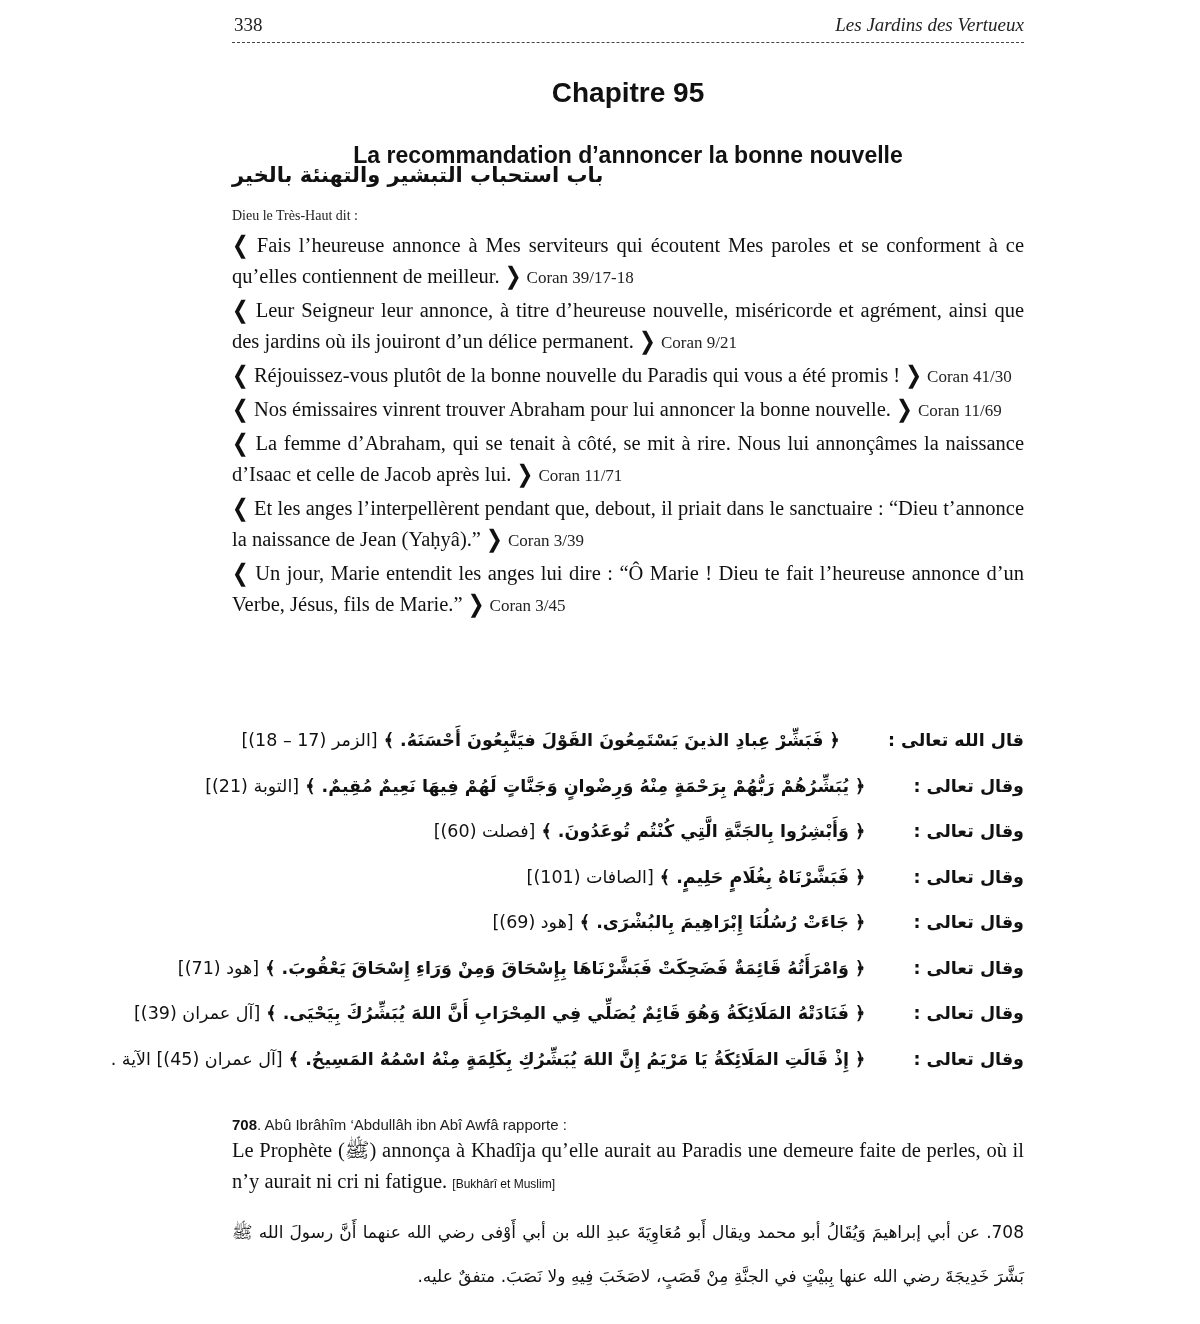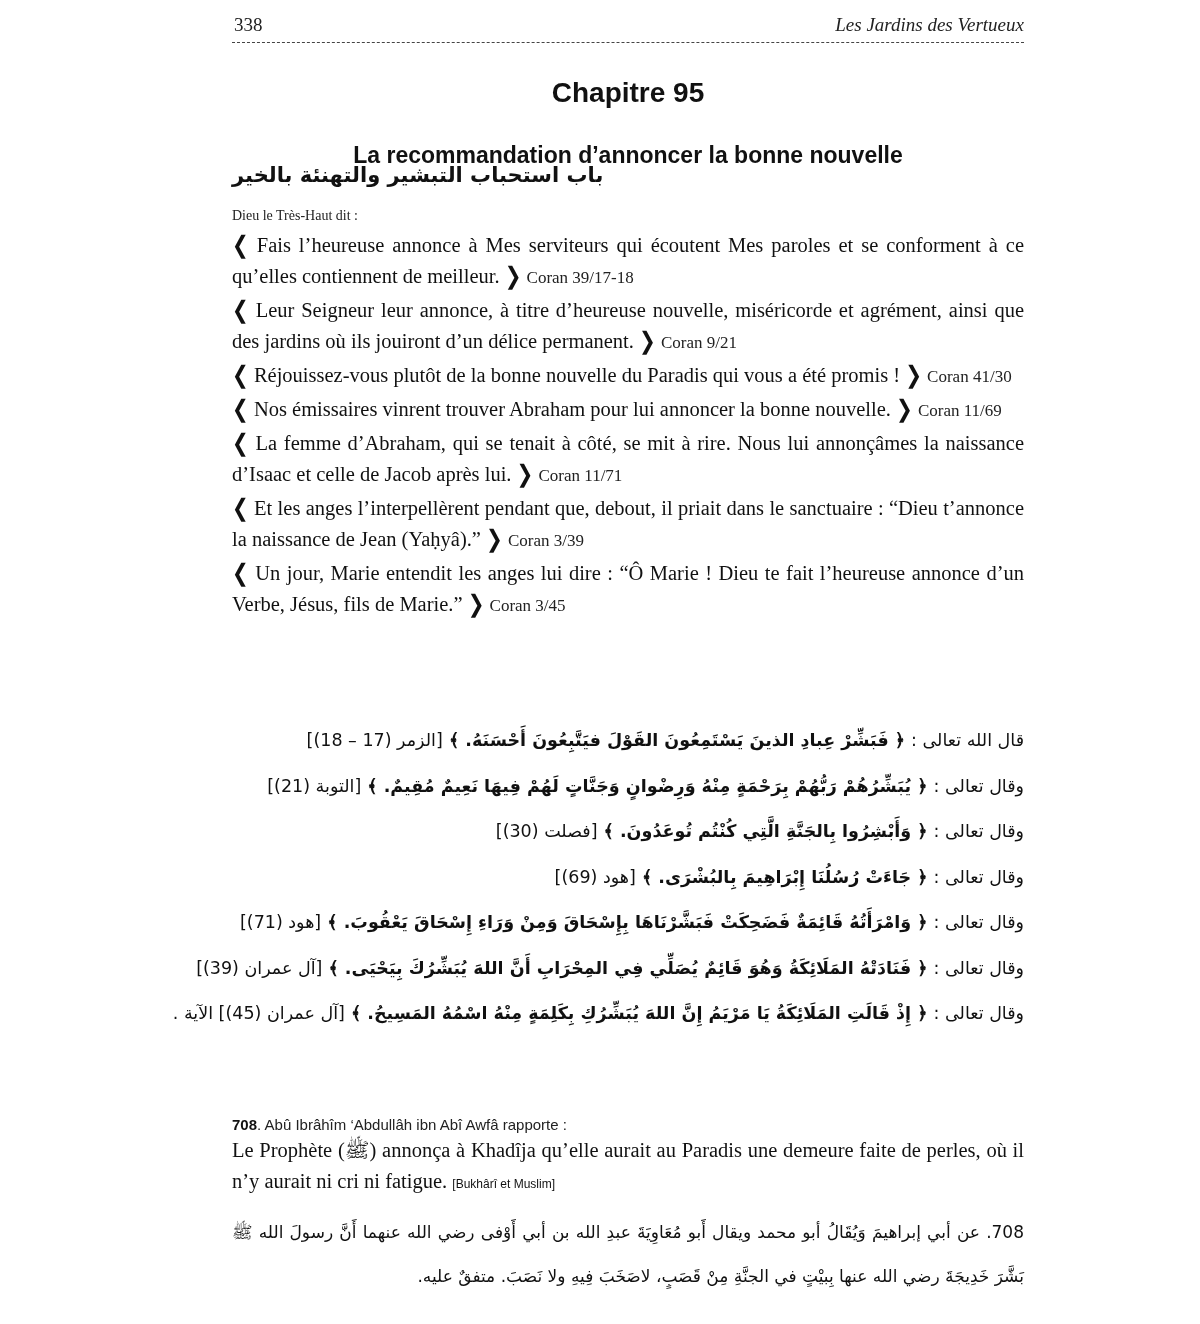--- a/index.html
+++ b/index.html
@@ -24,21 +24,21 @@
 
   .verses { position: absolute; left: 0; top: 230px; width: 792px; }
   .verse { font-family: "Liberation Serif", serif; font-size: 20.5px; line-height: 31px;
     text-align: justify; margin-bottom: 2px; color: #111; }
   .verse .orn { font-size: 20px; display: inline-block; transform: scaleY(1.2); }
   .verse .ref { font-size: 17px; color: #222; }
 
   .arabic-verses { position: absolute; left: 0; top: 718px; width: 792px; direction: rtl; }
   .ar-verse { font-family: "DejaVu Sans", sans-serif; font-size: 17.5px; line-height: 45.5px;
     font-weight: bold; text-align: right; padding-right: 0; white-space: nowrap; color: #111; }
-  .ar-verse .ar-lead { font-weight: normal; }
+  .ar-verse .ar-lead { font-weight: bold; margin-left: 42px; }
   .ar-verse .ar-ref { font-weight: normal; }
 
   .hadith { position: absolute; left: 0; top: 1116px; width: 792px; }
   .hadith-head { font-family: "Liberation Sans", sans-serif; font-size: 15px; color: #222; }
   .hadith-head .hnum { font-weight: bold; font-size: 15px; color: #111; }
   .hadith-text { font-family: "Liberation Serif", serif; font-size: 20.5px; line-height: 31px;
     text-align: justify; color: #111; margin-top: 2px; }
   .hadith-text .src { font-family: "Liberation Sans", sans-serif; font-size: 12px; }
   .hadith-arabic { position: absolute; left: 0; top: 1210px; width: 792px; direction: rtl;
     font-family: "DejaVu Sans", sans-serif; font-size: 17px; line-height: 44px; text-align: justify; color: #111; }
@@ -66,21 +66,22 @@
     <div class="verse"><span class="orn">❮</span> <span>Réjouissez-vous plutôt de la bonne nouvelle du Paradis qui vous a été promis !</span> <span class="orn">❯</span> <span class="ref">Coran 41/30</span></div>
     <div class="verse"><span class="orn">❮</span> <span>Nos émissaires vinrent trouver Abraham pour lui annoncer la bonne nouvelle.</span> <span class="orn">❯</span> <span class="ref">Coran 11/69</span></div>
     <div class="verse"><span class="orn">❮</span> <span>La femme d’Abraham, qui se tenait à côté, se mit à rire. Nous lui annonçâmes la naissance d’Isaac et celle de Jacob après lui.</span> <span class="orn">❯</span> <span class="ref">Coran 11/71</span></div>
     <div class="verse"><span class="orn">❮</span> <span>Et les anges l’interpellèrent pendant que, debout, il priait dans le sanctuaire : “Dieu t’annonce la naissance de Jean (Yaḥyâ).”</span> <span class="orn">❯</span> <span class="ref">Coran 3/39</span></div>
     <div class="verse"><span class="orn">❮</span> <span>Un jour, Marie entendit les anges lui dire : “Ô Marie ! Dieu te fait l’heureuse annonce d’un Verbe, Jésus, fils de Marie.”</span> <span class="orn">❯</span> <span class="ref">Coran 3/45</span></div>
   </div>
 
   <div class="arabic-verses">
     <div class="ar-verse"><span class="ar-lead">قال الله تعالى :</span> <span>﴿ فَبَشِّرْ عِبادِ الذينَ يَسْتَمِعُونَ القَوْلَ فيَتَّبِعُونَ أَحْسَنَهُ. ﴾</span> <span class="ar-ref">[الزمر (17 – 18)]</span></div>
     <div class="ar-verse"><span class="ar-lead">وقال تعالى :</span> <span>﴿ يُبَشِّرُهُمْ رَبُّهُمْ بِرَحْمَةٍ مِنْهُ وَرِضْوانٍ وَجَنَّاتٍ لَهُمْ فِيهَا نَعِيمٌ مُقِيمٌ. ﴾</span> <span class="ar-ref">[التوبة (21)]</span></div>
-    <div class="ar-verse"><span class="ar-lead">وقال تعالى :</span> <span>﴿ وَأَبْشِرُوا بِالجَنَّةِ الَّتِي كُنْتُم تُوعَدُونَ. ﴾</span> <span class="ar-ref">[فصلت (30)]</span></div>
+    <div class="ar-verse"><span class="ar-lead">وقال تعالى :</span> <span>﴿ وَأَبْشِرُوا بِالجَنَّةِ الَّتِي كُنْتُم تُوعَدُونَ. ﴾</span> <span class="ar-ref">[فصلت (60)]</span></div>
+    <div class="ar-verse"><span class="ar-lead">وقال تعالى :</span> <span>﴿ فَبَشَّرْنَاهُ بِغُلَامٍ حَلِيمٍ. ﴾</span> <span class="ar-ref">[الصافات (101)]</span></div>
     <div class="ar-verse"><span class="ar-lead">وقال تعالى :</span> <span>﴿ جَاءَتْ رُسُلُنَا إِبْرَاهِيمَ بِالبُشْرَى. ﴾</span> <span class="ar-ref">[هود (69)]</span></div>
     <div class="ar-verse"><span class="ar-lead">وقال تعالى :</span> <span>﴿ وَامْرَأَتُهُ قَائِمَةٌ فَضَحِكَتْ فَبَشَّرْنَاهَا بِإِسْحَاقَ وَمِنْ وَرَاءِ إِسْحَاقَ يَعْقُوبَ. ﴾</span> <span class="ar-ref">[هود (71)]</span></div>
     <div class="ar-verse"><span class="ar-lead">وقال تعالى :</span> <span>﴿ فَنَادَتْهُ المَلَائِكَةُ وَهُوَ قَائِمٌ يُصَلِّي فِي المِحْرَابِ أَنَّ اللهَ يُبَشِّرُكَ بِيَحْيَى. ﴾</span> <span class="ar-ref">[آل عمران (39)]</span></div>
     <div class="ar-verse"><span class="ar-lead">وقال تعالى :</span> <span>﴿ إِذْ قَالَتِ المَلَائِكَةُ يَا مَرْيَمُ إِنَّ اللهَ يُبَشِّرُكِ بِكَلِمَةٍ مِنْهُ اسْمُهُ المَسِيحُ. ﴾</span> <span class="ar-ref">[آل عمران (45)] الآية .</span></div>
   </div>
 
   <div class="hadith">
     <div class="hadith-head"><span class="hnum">708</span><span>. Abû Ibrâhîm ‘Abdullâh ibn Abî Awfâ rapporte :</span></div>
     <div class="hadith-text"><span>Le Prophète (ﷺ) annonça à Khadîja qu’elle aurait au Paradis une demeure faite de perles, où il n’y aurait ni cri ni fatigue.</span> <span class="src">[Bukhârî et Muslim]</span></div>
   </div>

